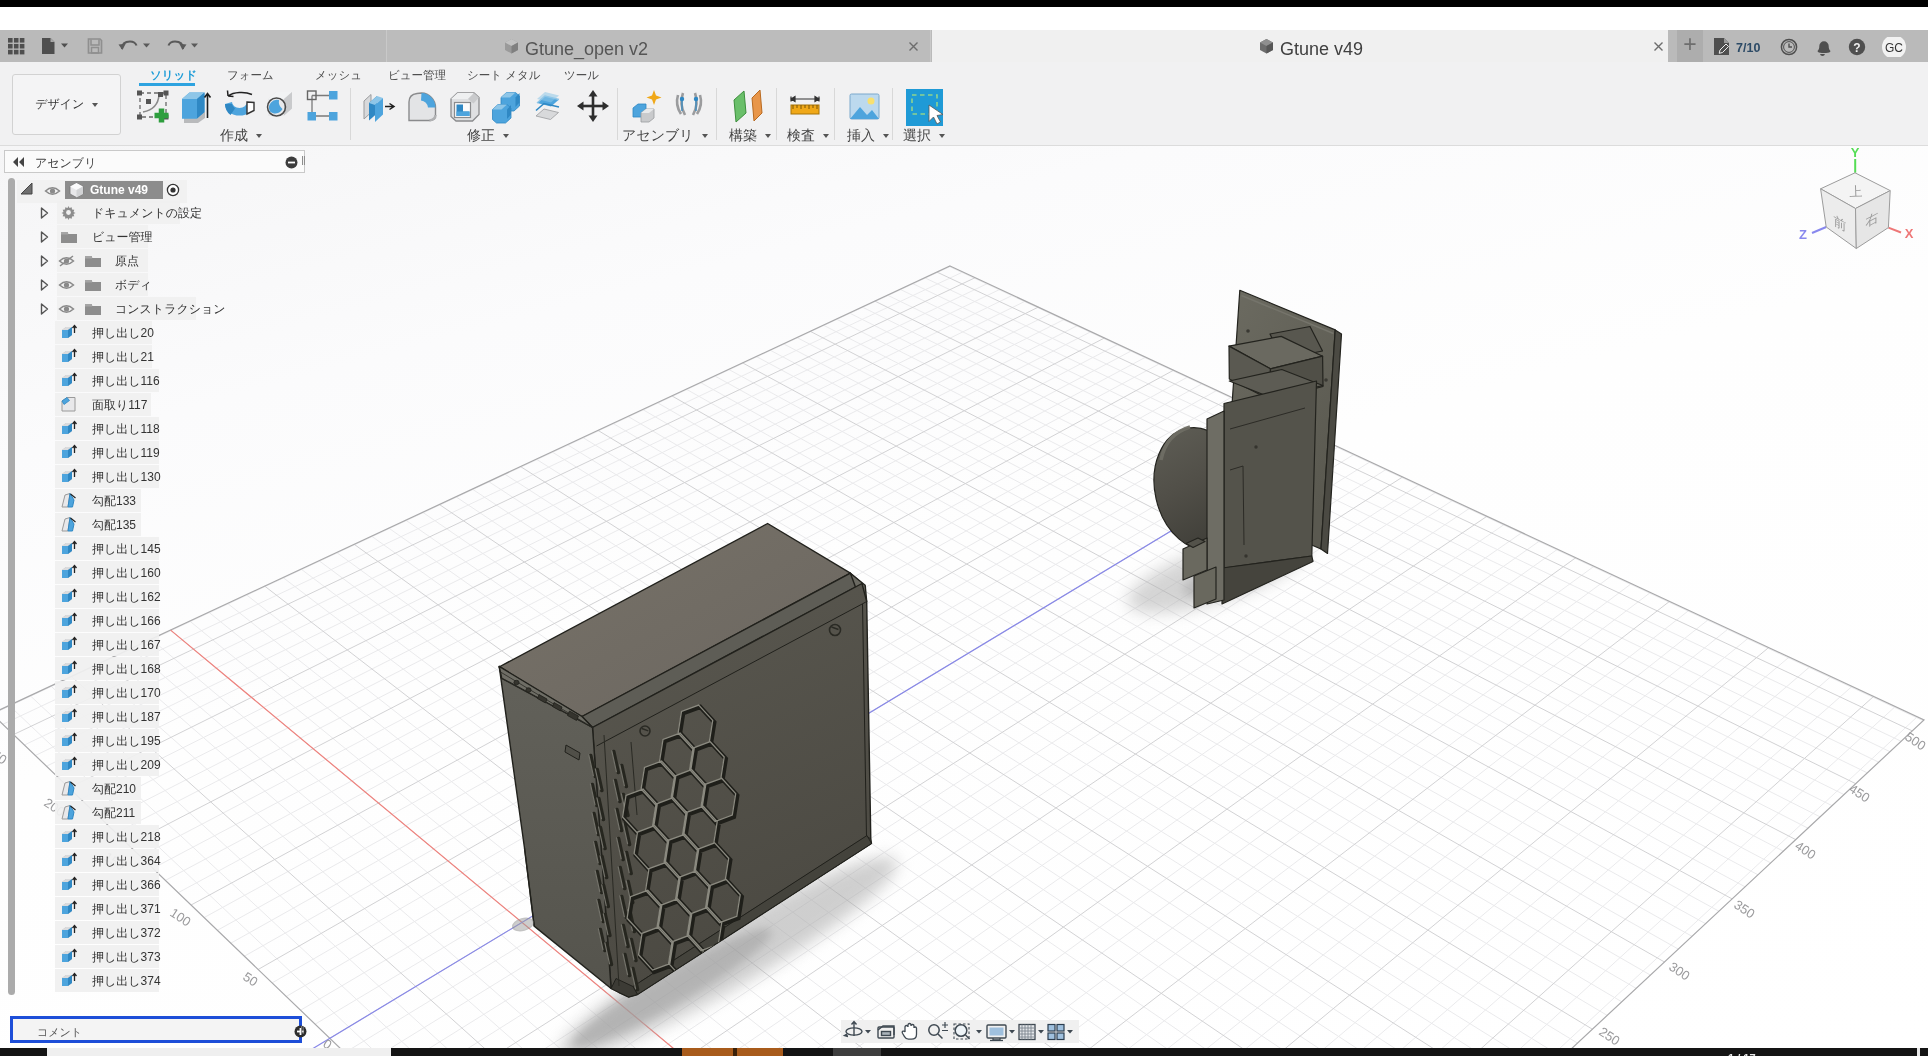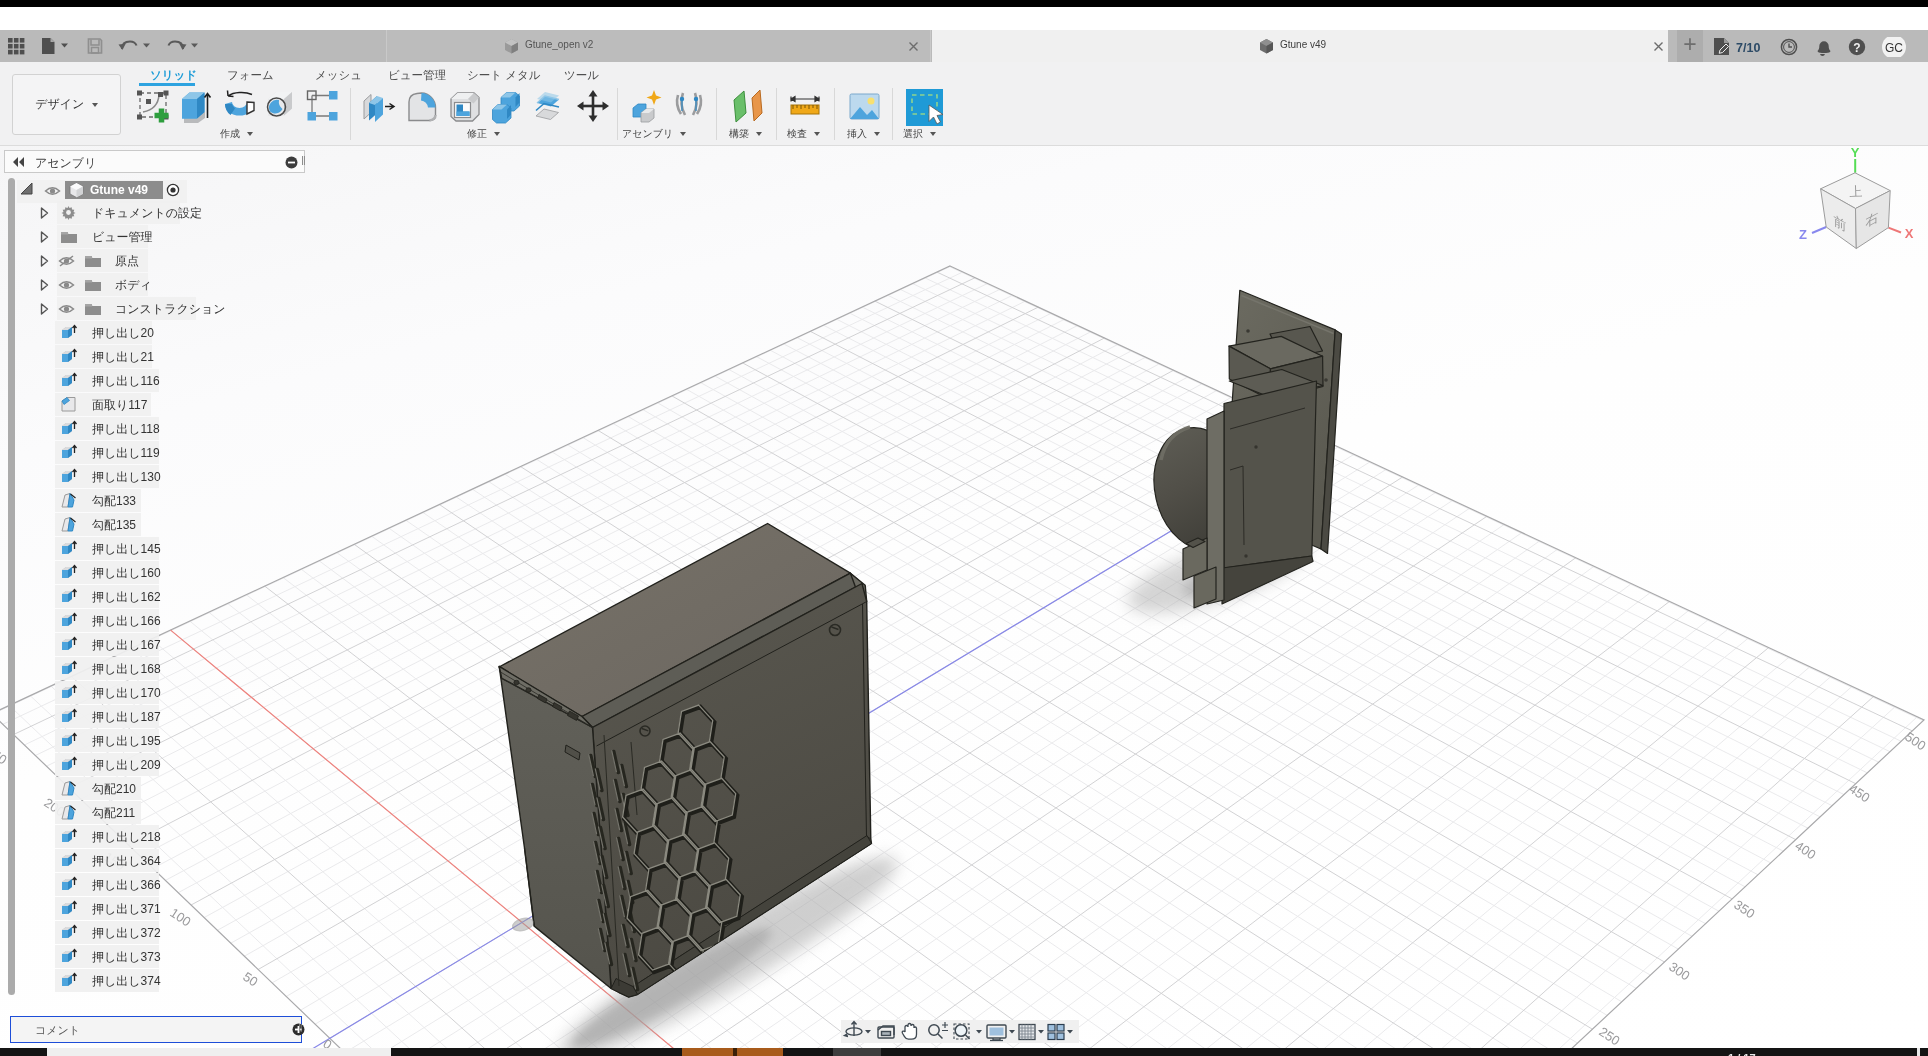--- a/index.html
+++ b/index.html
@@ -4,40 +4,40 @@
 *{margin:0;padding:0;box-sizing:border-box}
 html,body{width:1928px;height:1056px;overflow:hidden;font-family:"Liberation Sans",sans-serif;background:#fff}
 #stage{position:relative;width:1928px;height:1056px}
 .abs{position:absolute}
 
 #topblack{left:0;top:0;width:1928px;height:7px;background:#000}
 #titlebar{left:0;top:7px;width:1928px;height:23px;background:#fff;font-size:12px;color:#1a1a1a}
 #titlebar .tt{position:absolute;left:27px;top:4px}
 
 #appbar{left:0;top:30px;width:1928px;height:32px;background:#bababa}
-.tab{position:absolute;top:0;height:36px;font-size:10px}
+.tab{position:absolute;top:0;height:36px;font-size:18px}
 #tab1{left:386px;width:545px;background:#bcbcbc;border-left:1px solid #c9c9c9;border-right:1px solid #c9c9c9;color:#555}
 #tab2{left:932px;width:736px;background:#f0f0f0;color:#404040}
 #plusbtn{position:absolute;left:1677px;top:0;width:26px;height:32px;background:#adadad;color:#6d6d6d;font-size:23px;text-align:center;line-height:29px}
 
 #ribbon{left:0;top:62px;width:1928px;height:84px;background:#f1f1f2;border-bottom:1px solid #dcdcdc}
 .rtab{position:absolute;top:6px;font-size:11.5px;color:#4a4a4a}
-.glabel{position:absolute;top:65px;font-size:10px;color:#444}
+.glabel{position:absolute;top:65px;font-size:14px;color:#444}
 .gsep{position:absolute;top:26px;height:52px;width:1px;background:#d8d8d8}
 .caret{display:inline-block;width:0;height:0;border-left:3.5px solid transparent;border-right:3.5px solid transparent;border-top:4px solid #555;vertical-align:middle;margin-left:4px}
 #designbtn{position:absolute;left:12px;top:12px;width:109px;height:61px;background:#f4f4f5;border:1px solid #d2d2d2;border-radius:3px;font-size:12px;color:#333;text-align:center;line-height:59px}
 
 #viewport{left:0;top:146px;width:1928px;height:910px;background:linear-gradient(165deg,#f5f5f6 0%,#fbfbfc 22%,#fefefe 45%,#ffffff 100%);overflow:hidden}
 
 #browser{left:0;top:146px;width:310px;height:897px;font-size:12px;color:#333}
 #bheader{position:absolute;left:4px;top:4px;width:301px;height:23px;background:#fbfbfb;border:1px solid #c9c9c9;color:#444}
 .brow{position:absolute;height:23px;line-height:23px;background:rgba(240,240,240,.92)}
 .itxt{position:absolute;font-size:12px;color:#333;white-space:nowrap}
 
-#comment{left:10px;top:1016px;width:292px;height:27px;background:#f4f4f4;border:1px solid #1d4ed8;font-size:11px;color:#555}
+#comment{left:10px;top:1016px;width:292px;height:27px;background:#f4f4f4;border:3px solid #1d4ed8;font-size:11px;color:#555}
 
 #navbar{left:841px;top:1020px;width:238px;height:23px;background:#f0f0f0}
 
 #timeline{left:0;top:1048px;width:1928px;height:8px;background:#141414}
 .tlseg{position:absolute;top:0;height:8px}
 </style></head>
 <body>
 <div id="stage">
 <div class="abs" id="topblack"></div>
 <div class="abs" id="appbar">

